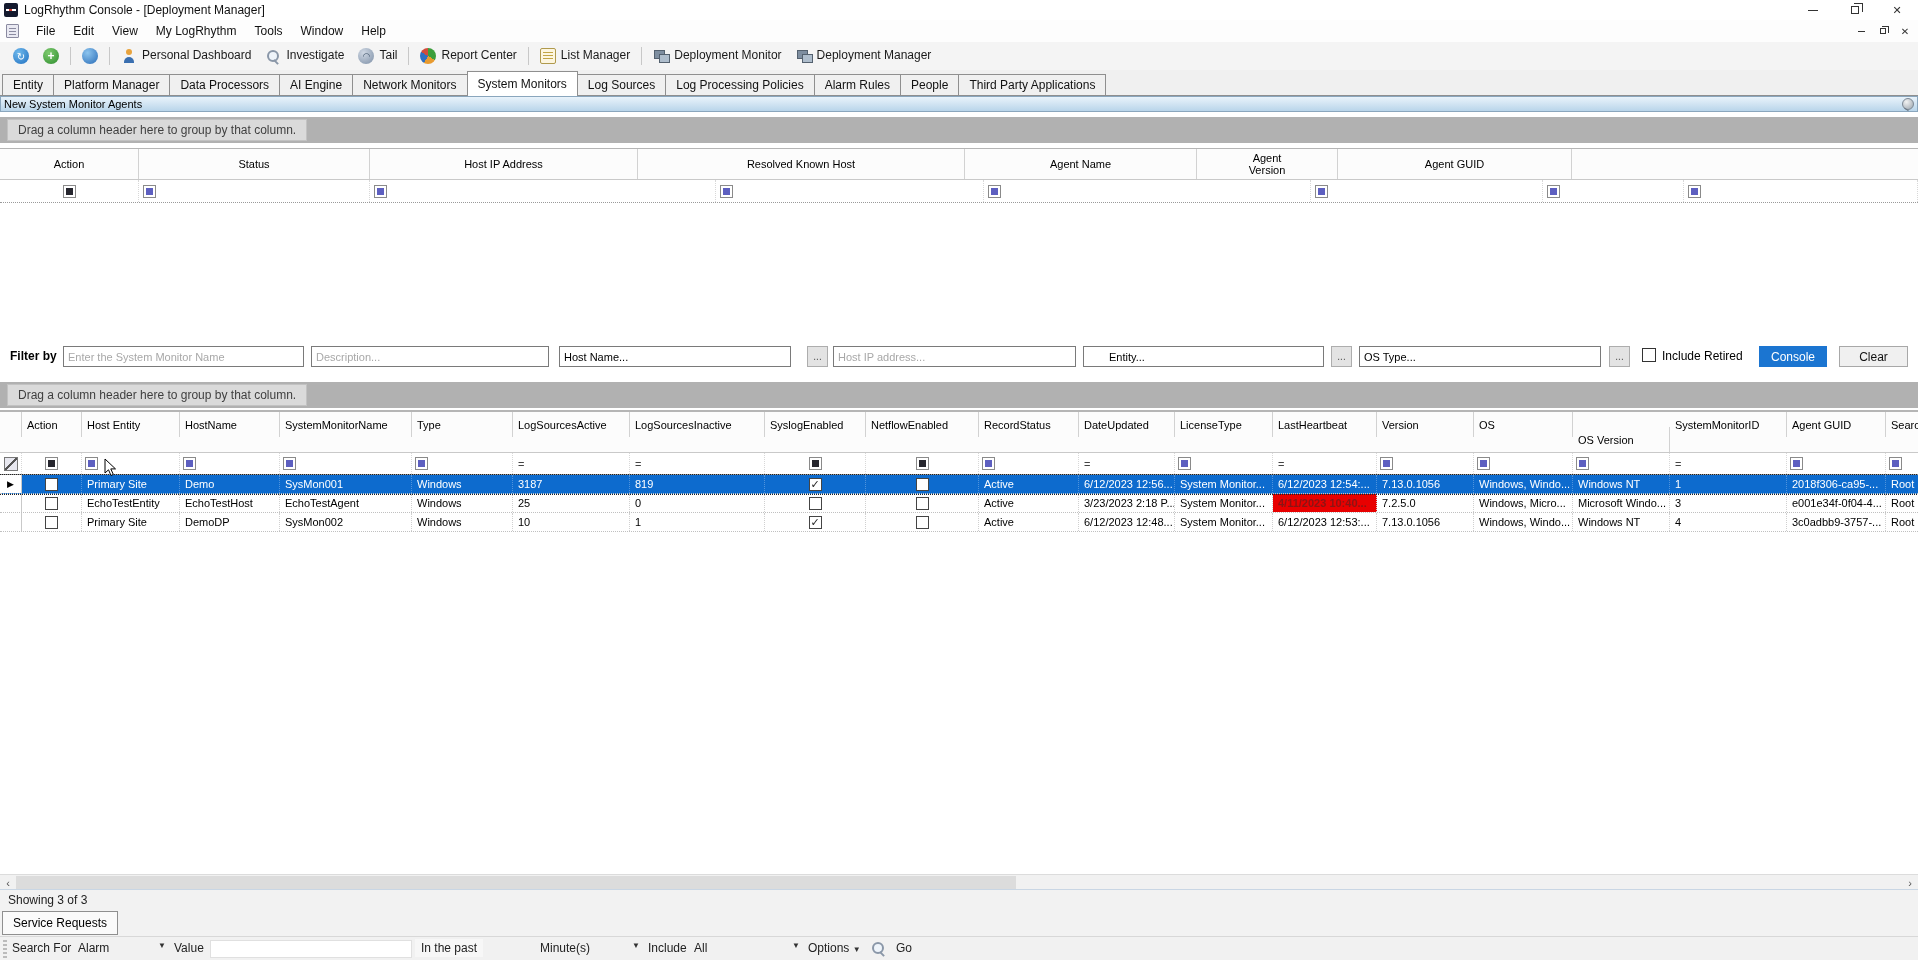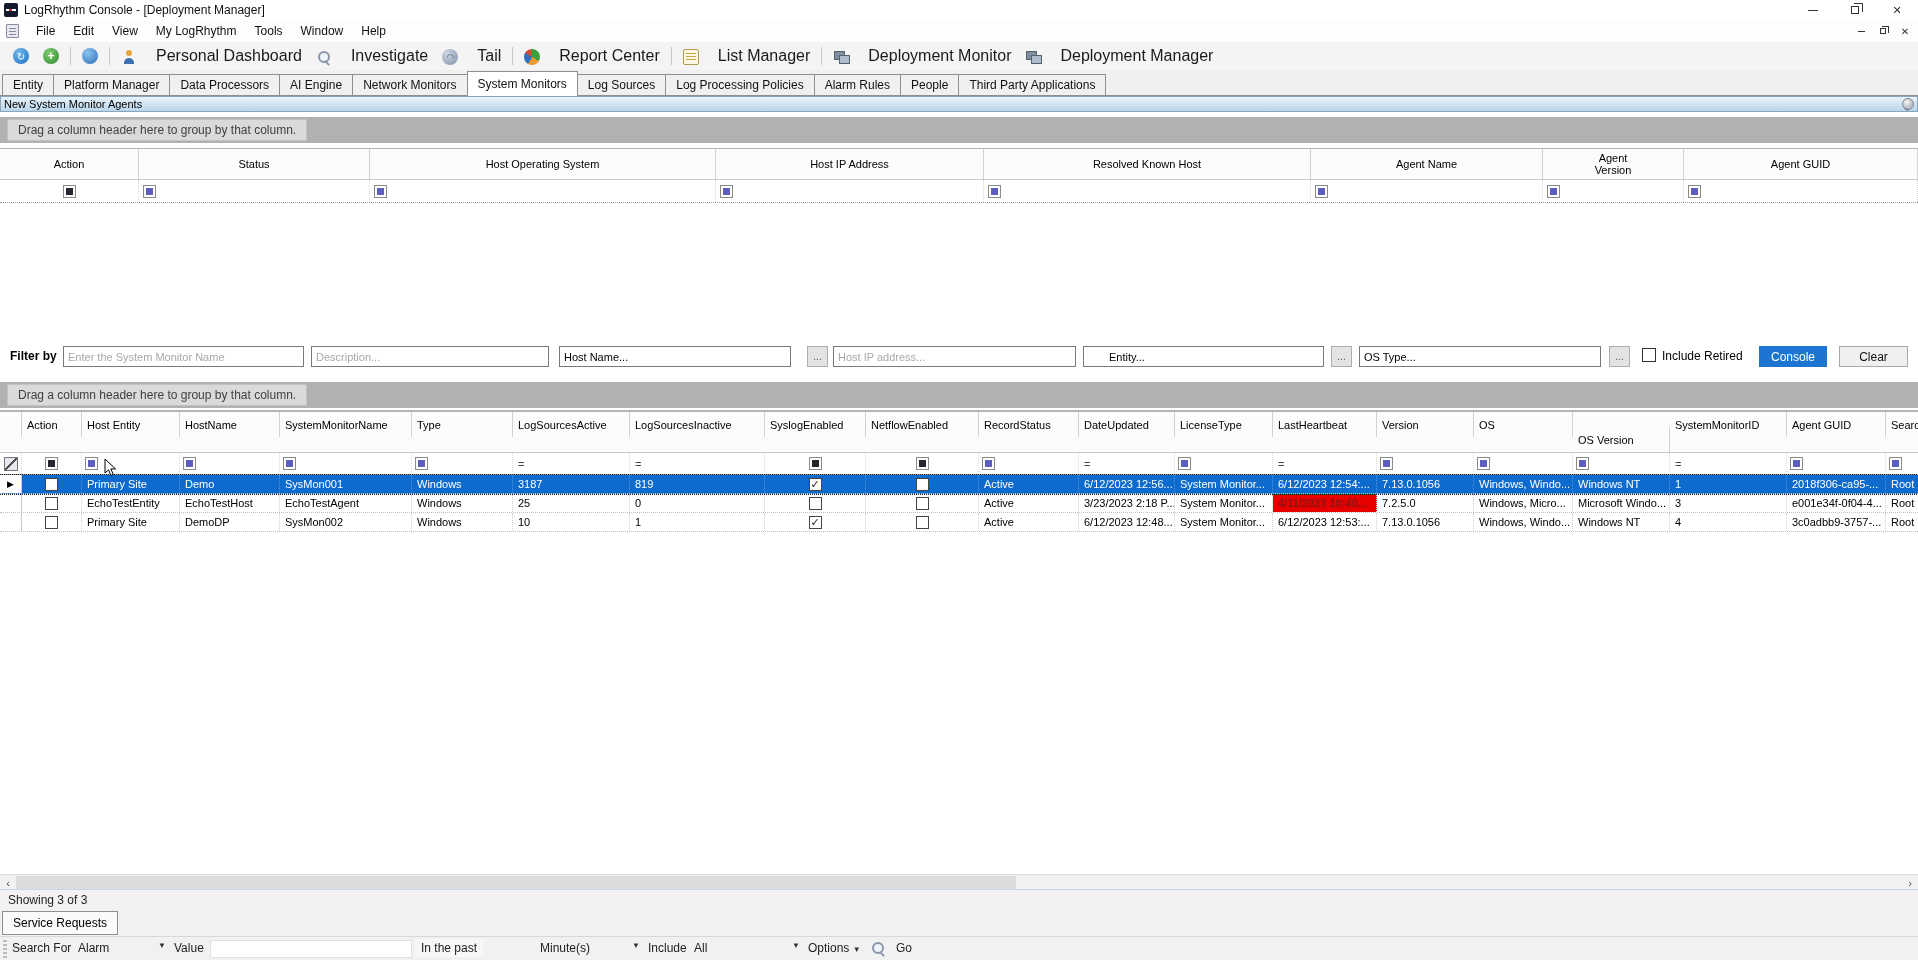--- a/index.html
+++ b/index.html
@@ -32,21 +32,21 @@
   .menu-item { padding:2px 9px; font-size:12px; color:#111; }
   .mdi-controls { margin-left:auto; display:flex; align-items:center; gap:8px; padding-right:6px; }
   .mdi-btn { width:14px; height:12px; display:flex; align-items:center; justify-content:center; color:#333; font-size:10px; }
   .g-min-s { width:7px; height:1px; background:#333; display:inline-block; }
   .g-res-s { width:6px; height:6px; border:1px solid #333; position:relative; display:inline-block; }
   .g-res-s::before { content:""; position:absolute; left:1px; top:-3px; width:6px; height:6px; border:1px solid #333; border-bottom:none; border-left:none; }
 
   
   .toolbar { position:absolute; top:42px; left:0; width:1918px; height:28px; background:#f4f4f4;
              display:flex; align-items:center; padding-left:6px; }
-  .tb-btn { display:flex; align-items:flex-end; gap:19px; padding:3px 7px; font-size:16px; color:#1a1a1a; }
+  .tb-btn { display:flex; align-items:flex-start; gap:5px; padding:3px 7px; font-size:12px; color:#1a1a1a; }
   .tb-sep { width:1px; height:18px; background:#c8c8c8; margin:0 4px; }
   .ticon { width:16px; height:16px; display:inline-flex; align-items:center; justify-content:center;
            font-size:11px; color:#fff; border-radius:50%; flex:0 0 auto; }
   .i-refresh { background:radial-gradient(circle at 35% 30%, #6fb9ec, #1f6fc0); }
   .i-refresh::after { content:"↻"; font-size:10px; color:#fff; }
   .i-add { background:radial-gradient(circle at 35% 30%, #7ecb6f, #2d8c2d); }
   .i-add::after { content:"+"; font-size:12px; font-weight:bold; color:#fff; }
   .i-globe { background:radial-gradient(circle at 35% 30%, #8cc4ee, #2a6db8); }
   .i-person { border-radius:0; background:transparent; position:relative; }
   .i-person::before { content:""; position:absolute; top:1px; left:5px; width:6px; height:6px; border-radius:50%; background:#e8a33d; }
@@ -270,23 +270,20 @@
   <span class="group-inner">Drag a column header here to group by that column.</span>
 </div>
 
 <div class="top-grid">
   <div class="tg-head" id="tg-head">
       <div class="th" style="width: 139px;">
         <span>Action</span>
       </div>
       <div class="th" style="width: 231px;">
         <span>Status</span>
-      </div>
-      <div class="th" style="width: 346px;">
-        <span>Host Operating System</span>
       </div>
       <div class="th" style="width: 268px;">
         <span>Host IP Address</span>
       </div>
       <div class="th" style="width: 327px;">
         <span>Resolved Known Host</span>
       </div>
       <div class="th" style="width: 232px;">
         <span>Agent Name</span>
       </div>

